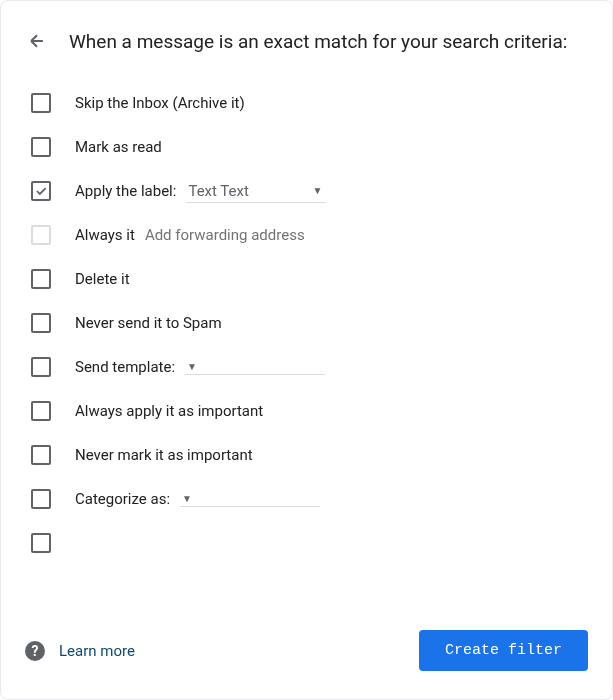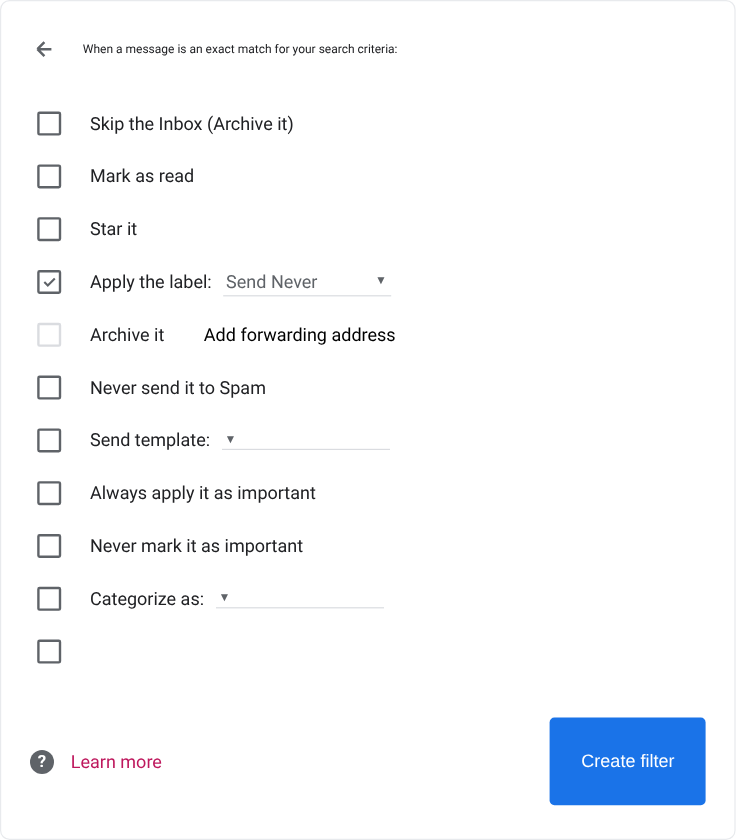--- a/index.html
+++ b/index.html
@@ -29,21 +29,21 @@
     .back-icon {
       width: 24px;
       height: 24px;
       display: flex;
       align-items: center;
       justify-content: center;
       cursor: pointer;
       color: #5f6368;
     }
     .title {
-      font-size: 10px;
+      font-size: 19px;
       color: #202124;
       font-weight: 400;
     }
     .options {
       flex: 1;
       display: flex;
       flex-direction: column;
       gap: 0;
     }
     .option-row {
@@ -100,24 +100,23 @@
     .select-value {
       font-size: 15px;
       color: #5f6368;
       flex: 1;
     }
     .select-arrow {
       color: #5f6368;
       font-size: 10px;
     }
     .link {
-      color: #000000;
-      font-size: 15px;
-      cursor: pointer;
-      margin-left: 23px;
+      color: #737373;
+      font-size: 15px;
+      cursor: pointer;
     }
     .bold {
       font-weight: 700;
     }
     .footer {
       display: flex;
       align-items: center;
       justify-content: space-between;
       margin-top: 24px;
     }
@@ -134,33 +133,33 @@
       color: #fff;
       display: flex;
       align-items: center;
       justify-content: center;
       font-size: 14px;
       font-weight: bold;
       cursor: pointer;
     }
     .learn-more {
       font-size: 15px;
-      color: #be185d;
+      color: #0c4a6e;
       cursor: pointer;
       text-align: center;
     }
     .create-btn {
       background: #1a73e8;
       color: #fff;
       border: none;
-      padding: 28px 26px;
+      padding: 12px 26px;
       font-size: 15px;
       border-radius: 4px;
       cursor: pointer;
-      font-family: Liberation Sans, sans-serif;
+      font-family: Liberation Mono, monospace;
     }
   </style>
 </head>
 <body>
 
 <div class="header">
   <div class="back-icon">
     <svg width="20" height="20" viewBox="0 0 24 24" fill="none" stroke="currentColor" stroke-width="2.5">
       <path d="M19 12H5M5 12L12 5M5 12L12 19"></path>
     </svg>
@@ -177,52 +176,52 @@
     <span class="option-label">Skip the Inbox (Archive it)</span>
   </div>
 
   <div class="option-row">
     <div class="checkbox">
       
     </div>
     <span class="option-label">Mark as read</span>
   </div>
 
-  <div class="option-row">
-    <div class="checkbox">
-      
-    </div>
-    <span class="option-label">Star it</span>
-  </div>
 
   <div class="option-row">
     <div class="checkbox checked">
       <svg width="14" height="14" viewBox="0 0 24 24" fill="none" stroke="#5f6368" stroke-width="3">
           <path d="M5 12l5 5L20 7"></path>
         </svg>
     </div>
     <div class="option-content">
       <span class="option-label">Apply the label:</span>
       <div class="select-wrap">
-        <span class="select-value">Send Never</span>
+        <span class="select-value">Text Text</span>
         <span class="select-arrow">▼</span>
       </div>
     </div>
   </div>
 
   <div class="option-row">
     <div class="checkbox disabled">
       
     </div>
     <div class="option-content">
-      <span class="option-label">Archive it</span>
+      <span class="option-label">Always it</span>
       <span class="link">Add forwarding address</span>
     </div>
   </div>
 
+  <div class="option-row">
+    <div class="checkbox">
+      
+    </div>
+    <span class="option-label">Delete it</span>
+  </div>
 
   <div class="option-row">
     <div class="checkbox">
       
     </div>
     <span class="option-label">Never send it to Spam</span>
   </div>
 
   <div class="option-row">
     <div class="checkbox">

